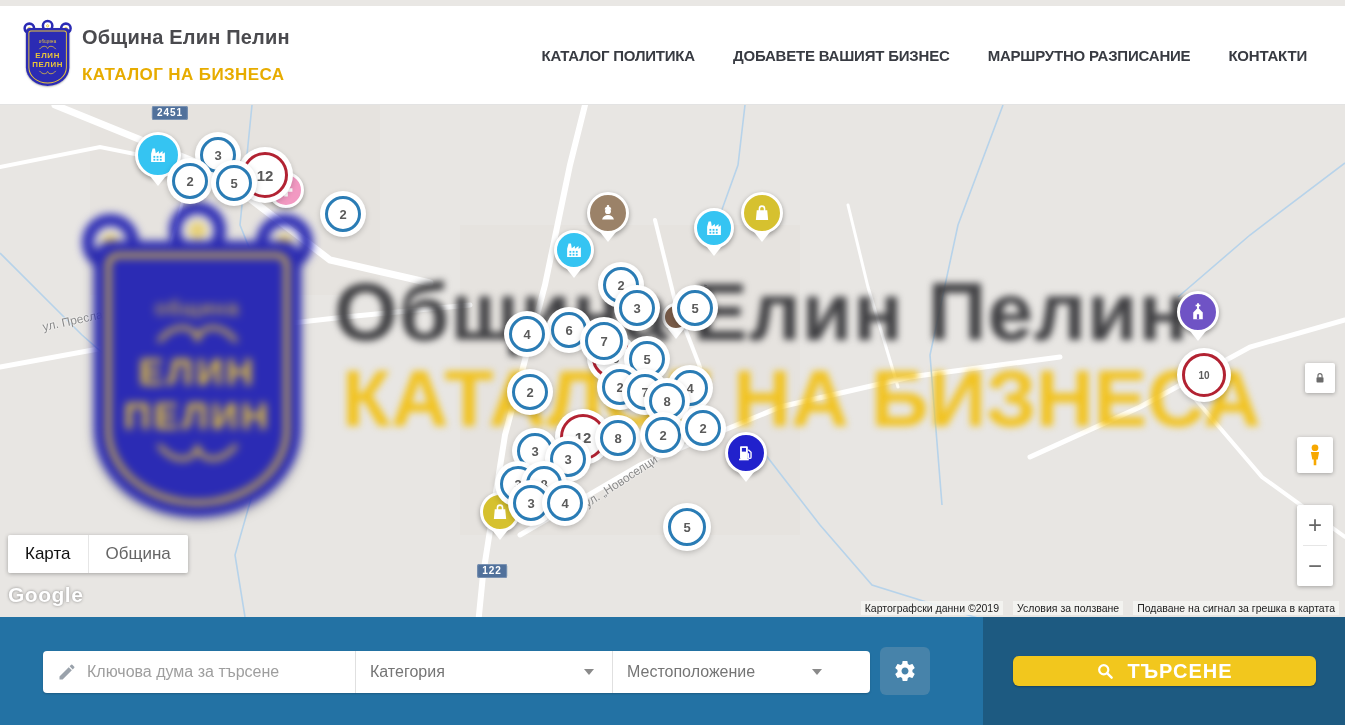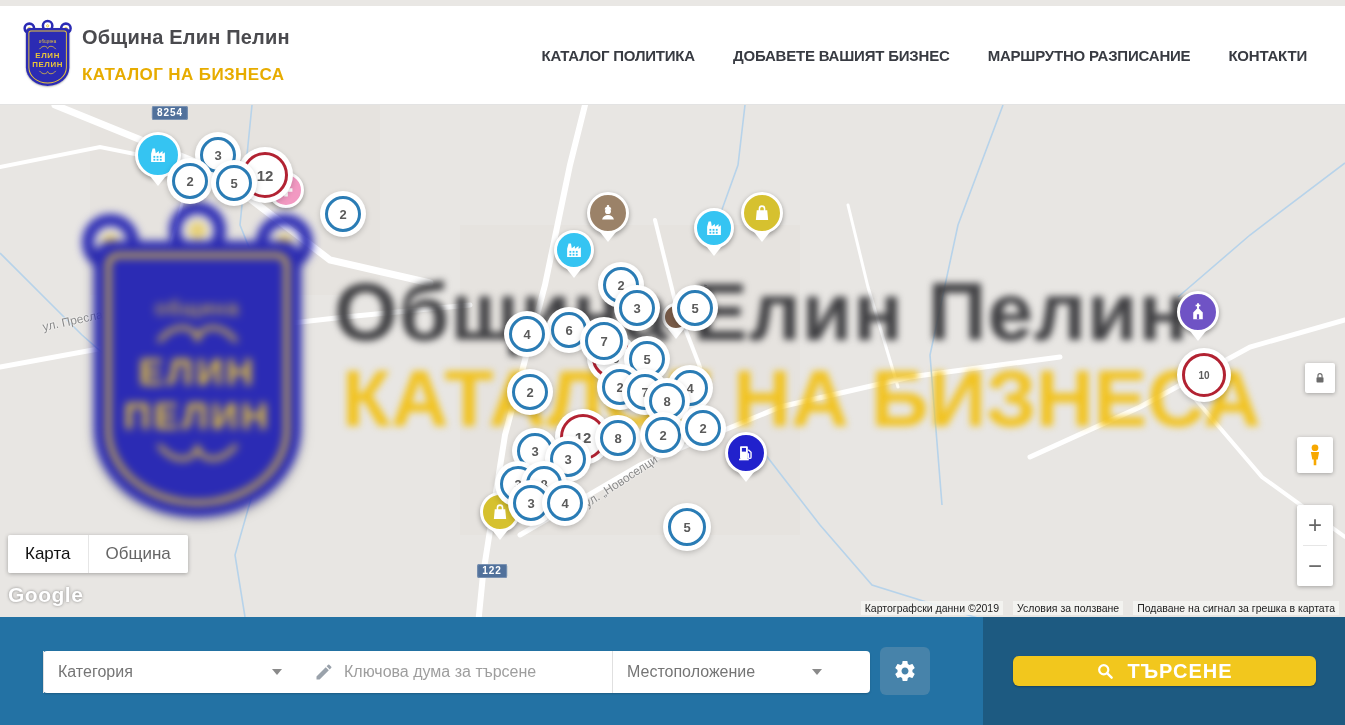--- a/index.html
+++ b/index.html
@@ -135,21 +135,21 @@
       <path d="M252 0 L240 120 L292 250 L235 450 L245 512"></path>
       <path d="M1003 0 L958 120 L930 250 L942 400"></path>
       <path d="M758 340 L820 420 L872 480 L1000 520"></path>
       <path d="M1345 58 L1250 130 L1178 192"></path>
       <path d="M0 148 L82 230 L162 300"></path>
       <path d="M745 0 L738 60 L720 110"></path>
     </g>
   </svg>
 
   <div>
-      <div class="roadbadge" style="left: 170px; top: 8px;">8254</div>
+      <div class="roadbadge" style="left: 170px; top: 8px;">2451</div>
       <div class="roadbadge" style="left: 492px; top: 466px;">122</div>
       <div class="streetlabel" style="left: 42px; top: 208px; transform: rotate(-12deg);">ул. Преслав</div>
       <div class="streetlabel" style="left: 572px; top: 370px; transform: rotate(-33deg);">бул. „Новоселци"</div>
       <div class="streetlabel" style="left: 694px; top: 185px; transform: rotate(-78deg);">ции"</div>
     </div>
   <div>
       <div class="poi" style="left: 286px; top: 85px; width: 36px; height: 36px; background: rgb(242, 153, 194);">
         <svg viewBox="0 0 24 24" width="22" height="22">
           <path fill="#fff" d="M10 5h4v5h5v4h-5v5h-4v-5H5v-4h5z"></path>
         </svg>
@@ -320,29 +320,29 @@
   </div>
   <div class="zoomctl">
     <div class="zbtn">+</div>
     <div class="zdiv"></div>
     <div class="zbtn">−</div>
   </div>
 </div>
 
 <div class="searchbar">
   <div class="fieldbar">
+    <div class="sec sec1">
+      <svg width="20" height="20" viewBox="0 0 24 24">
+          <path fill="#9aa2ab" d="M3 17.25V21h3.75L17.81 9.94l-3.75-3.75L3 17.25zM20.71 7.04a1 1 0 000-1.41l-2.34-2.34a1 1 0 00-1.41 0l-1.83 1.83 3.75 3.75 1.83-1.83z"></path>
+        </svg>
+      <input type="text" placeholder="Ключова дума за търсене" style="">
+    </div>
     <div class="sec sec2">
       <span class="sellabel">Категория</span>
       <span class="caret"></span>
-    </div>
-    <div class="sec sec1">
-      <svg width="20" height="20" viewBox="0 0 24 24">
-          <path fill="#9aa2ab" d="M3 17.25V21h3.75L17.81 9.94l-3.75-3.75L3 17.25zM20.71 7.04a1 1 0 000-1.41l-2.34-2.34a1 1 0 00-1.41 0l-1.83 1.83 3.75 3.75 1.83-1.83z"></path>
-        </svg>
-      <input type="text" placeholder="Ключова дума за търсене" style="">
     </div>
     <div class="sec sec3">
       <span class="sellabel">Местоположение</span>
       <span class="caret"></span>
     </div>
   </div>
   <button class="gearbtn">
     <svg viewBox="0 0 24 24" width="24" height="24">
         <path fill="#fff" d="M19.4 13c.04-.33.06-.66.06-1s-.02-.67-.06-1l2.1-1.65c.19-.15.24-.42.12-.64l-2-3.46c-.12-.22-.39-.3-.61-.22l-2.49 1c-.52-.4-1.08-.73-1.69-.98l-.38-2.65C14.4 2.18 14.2 2 13.97 2h-4c-.23 0-.42.18-.46.4l-.38 2.65c-.61.25-1.17.59-1.69.98l-2.49-1c-.22-.09-.49 0-.61.22l-2 3.46c-.12.22-.07.49.12.64L4.56 11c-.04.33-.06.66-.06 1s.02.67.06 1l-2.1 1.65c-.19.15-.24.42-.12.64l2 3.46c.12.22.39.3.61.22l2.49-1c.52.4 1.08.73 1.69.98l.38 2.65c.04.22.23.4.46.4h4c.23 0 .43-.18.46-.4l.38-2.65c.61-.25 1.17-.59 1.69-.98l2.49 1c.22.09.49 0 .61-.22l2-3.46c.12-.22.07-.49-.12-.64L19.4 13zM12 15.5c-1.93 0-3.5-1.57-3.5-3.5s1.57-3.5 3.5-3.5 3.5 1.57 3.5 3.5-1.57 3.5-3.5 3.5z"></path>
       </svg>

